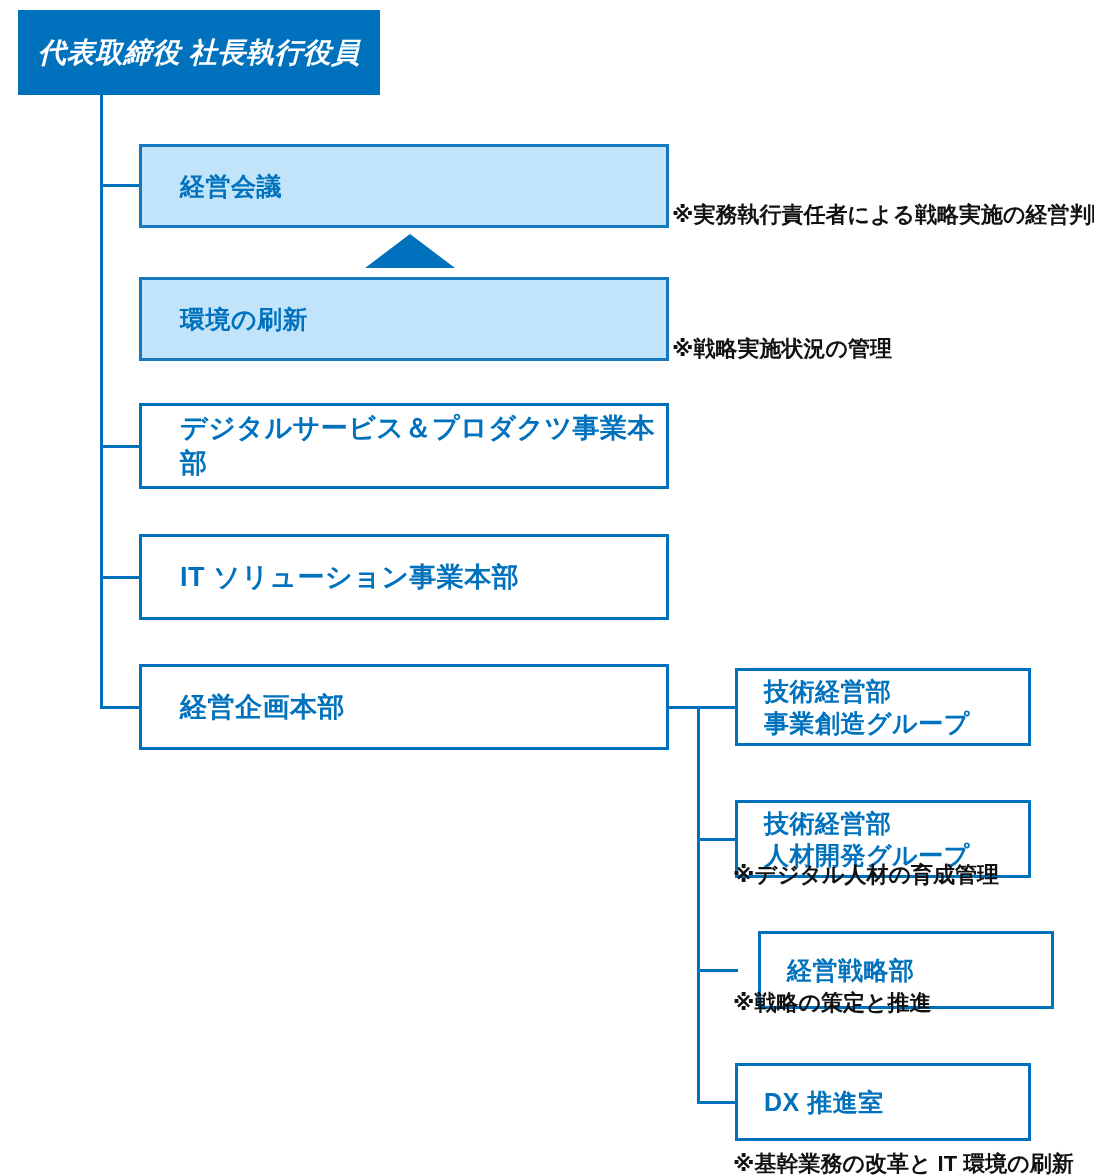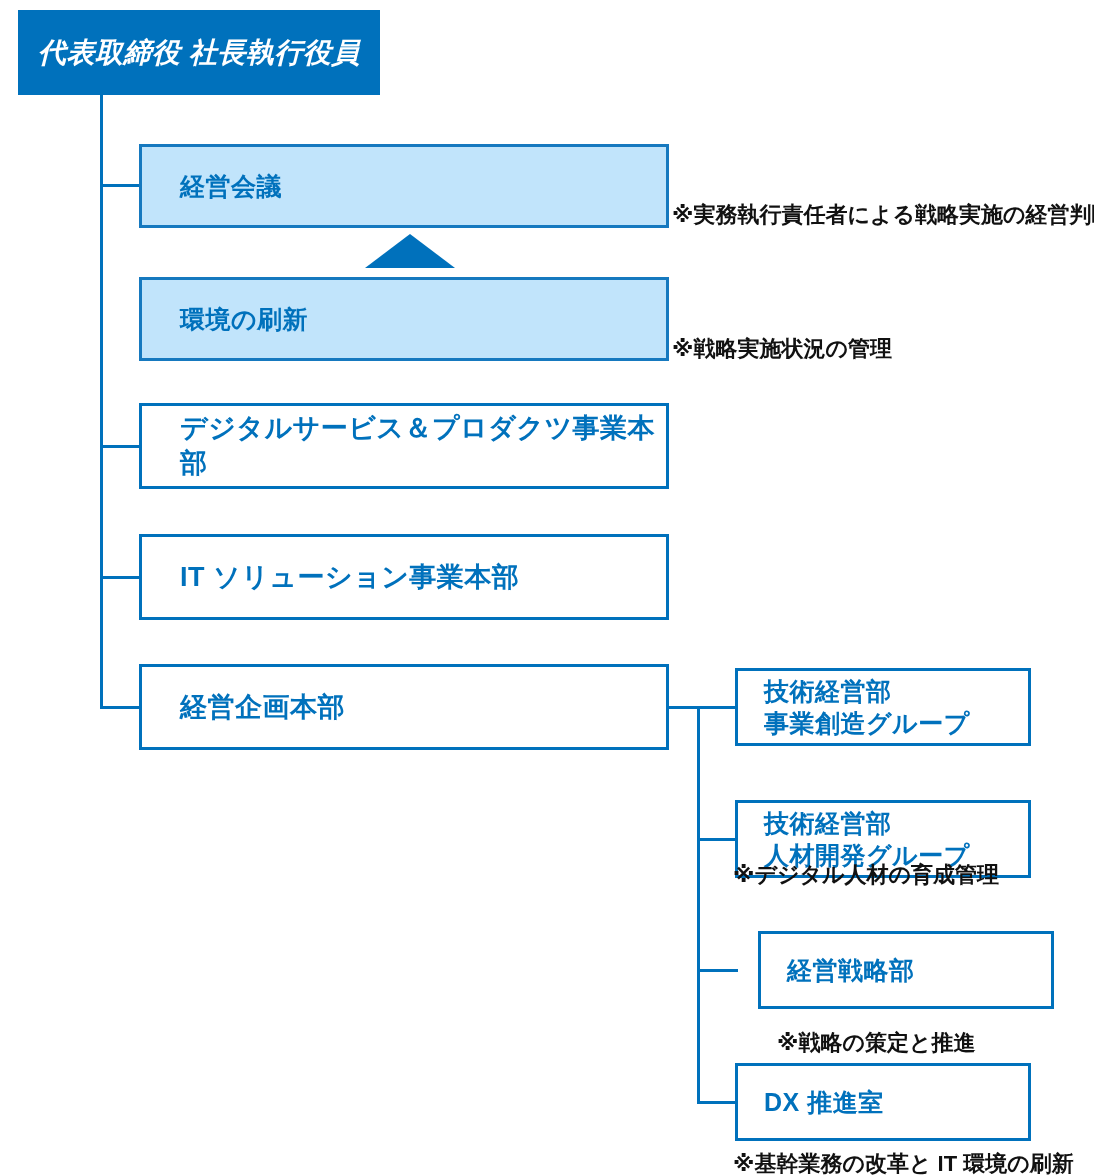--- a/index.html
+++ b/index.html
@@ -155,20 +155,20 @@
 
   <div class="node unit" style="left:735px; top:800px; width:296px; height:78px;">
     <span class="node-label">技術経営部
 人材開発グループ</span>
   </div>
   <div class="note" style="left:733px; top:860px;">※デジタル人材の育成管理</div>
 
   <div class="node unit" style="left:735px; top:931px; width:296px; height:78px;margin-left:23px;">
     <span class="node-label">経営戦略部</span>
   </div>
-  <div class="note" style="left:733px; top:1028px;margin-left:44px;">※戦略の策定と推進</div>
+  <div class="note" style="left:733px; top:988px;">※戦略の策定と推進</div>
 
   <div class="node unit" style="left:735px; top:1063px; width:296px; height:78px;">
     <span class="node-label">DX 推進室</span>
   </div>
   <div class="note" style="left:733px; top:1149px;">※基幹業務の改革と IT 環境の刷新</div>
 
 </div>
 
 </body></html>

